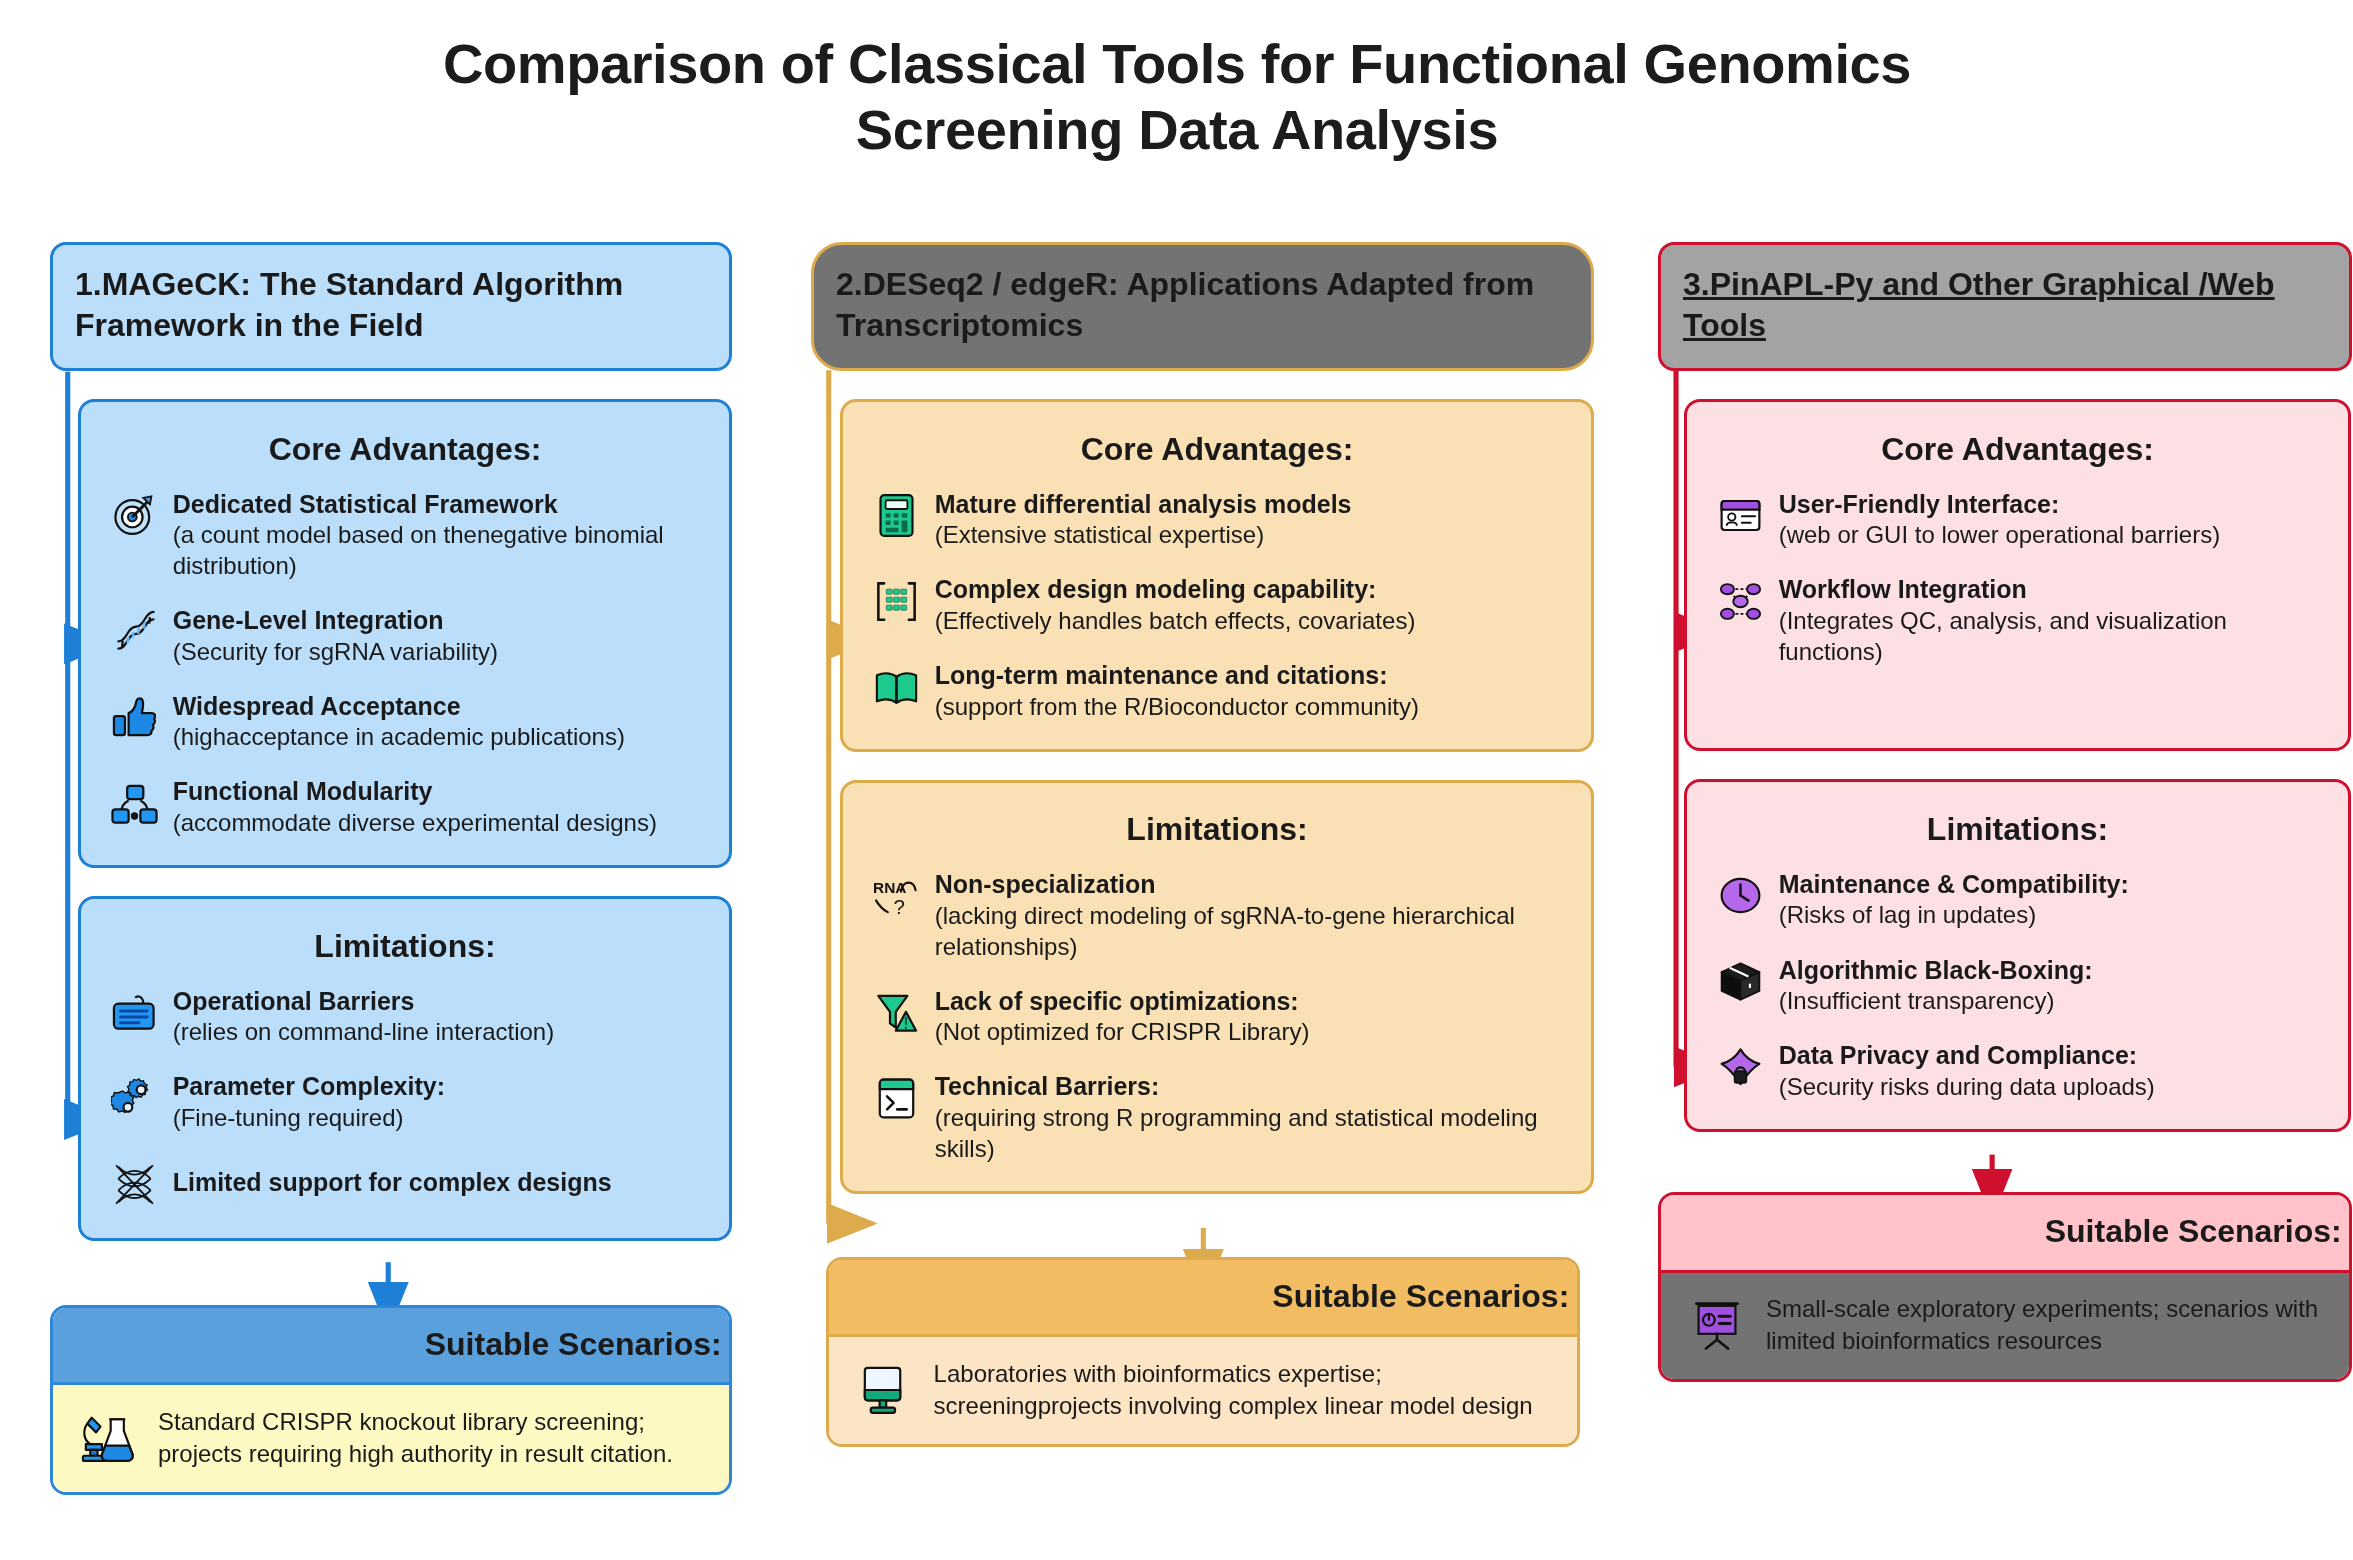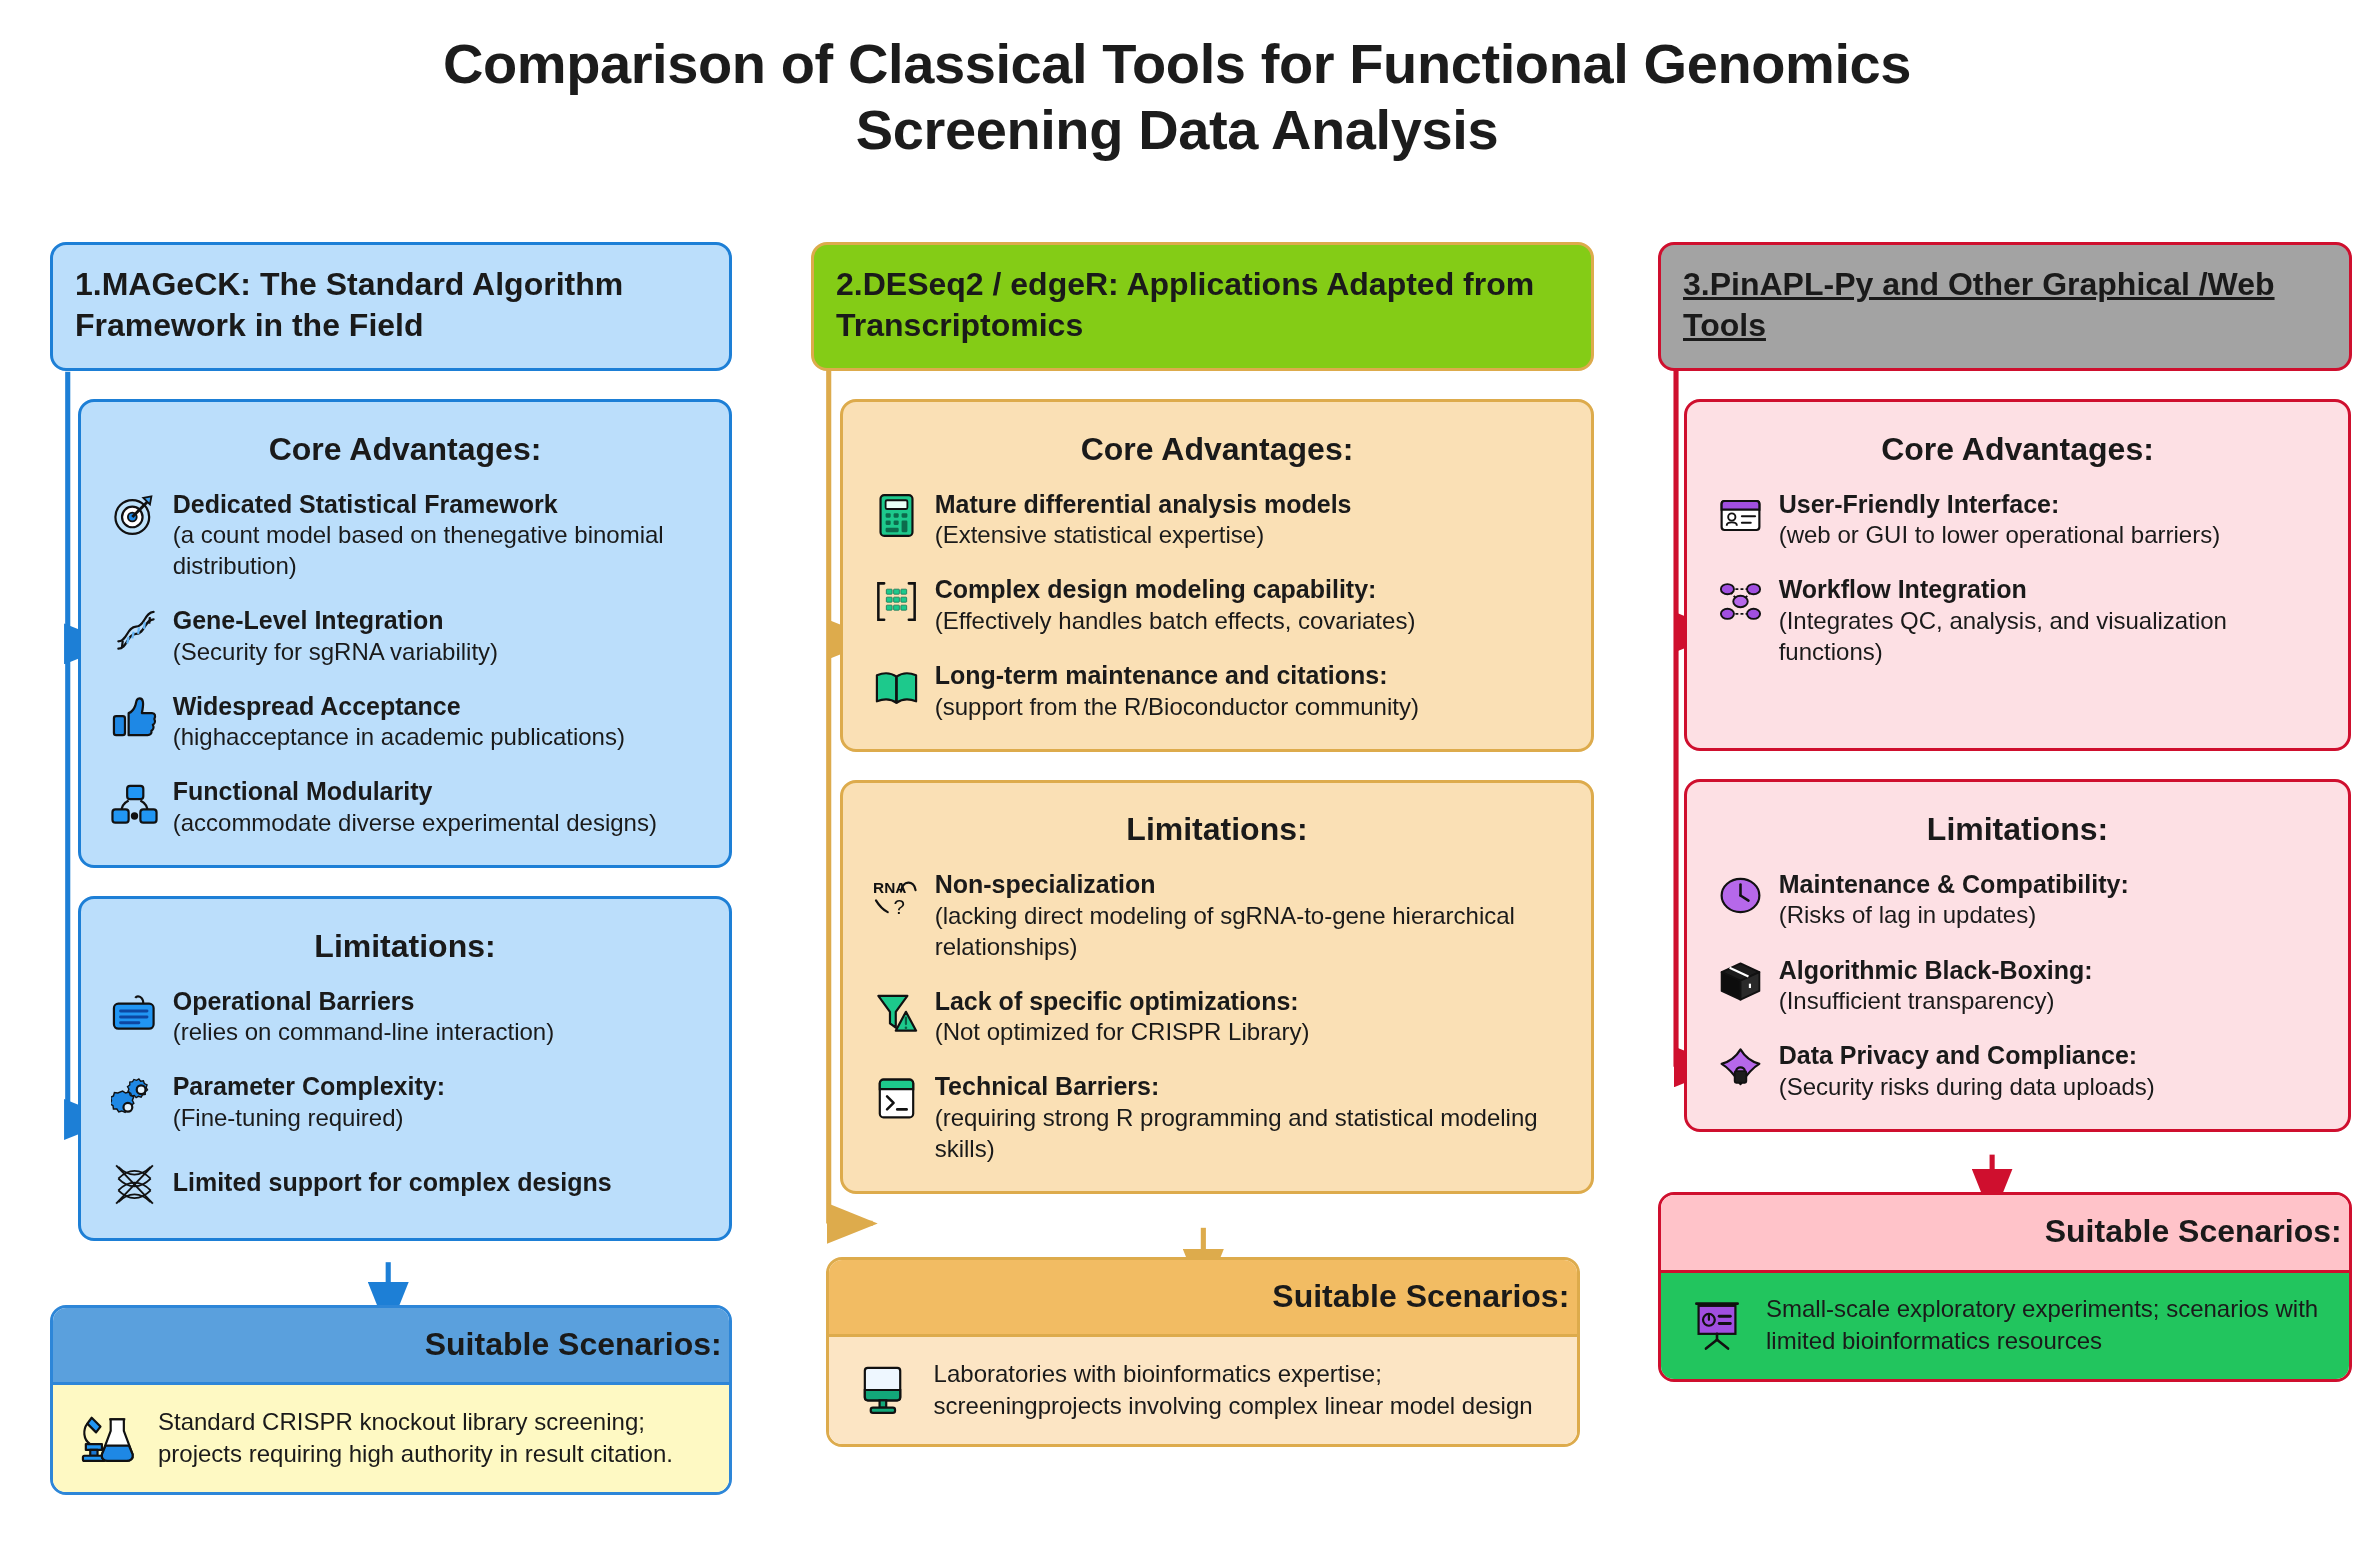--- a/index.html
+++ b/index.html
@@ -151,32 +151,32 @@
   }
 
   
   .c1 .header-card { background: #bbdefb; border-color: #1d7fd6; }
   .c1 .body-card   { background: #bbdefb; border-color: #1d7fd6; }
   .c1 .scn-card    { border-color: #2d86d8; }
   .c1 .scn-head    { background: #5aa0dd; border-bottom-color: #2d86d8; }
   .c1 .scn-body    { background: #fef9c3; }
 
   
-  .c2 .header-card { background: #84cc16; border-color: #ddab4c; }
+  .c2 .header-card { background: #737373; border-color: #ddab4c; border-radius: 31px; }
   .c2 .body-card   { background: #fae0b5; border-color: #ddab4c; }
   .c2 .scn-card    { border-color: #ddab4c; }
   .c2 .scn-head    { background: #f2bc63; border-bottom-color: #ddab4c; }
   .c2 .scn-body    { background: #fce5c4; }
 
   
   .c3 .header-card { background: #a3a3a3; border-color: #cf0f2e; text-decoration: underline; }
   .c3 .body-card   { background: #fde0e4; border-color: #cf0f2e; }
   .c3 .scn-card    { border-color: #cf0f2e; }
   .c3 .scn-head    { background: #ffc3c9; border-bottom-color: #cf0f2e; }
-  .c3 .scn-body    { background: #22c55e; justify-content: flex-end; }
+  .c3 .scn-body    { background: #737373; justify-content: flex-end; }
 
   
   .connectors {
     position: absolute;
     left: 0; top: 0;
     width: 2354px; height: 1560px;
     pointer-events: none;
     z-index: 1;
   }
 

